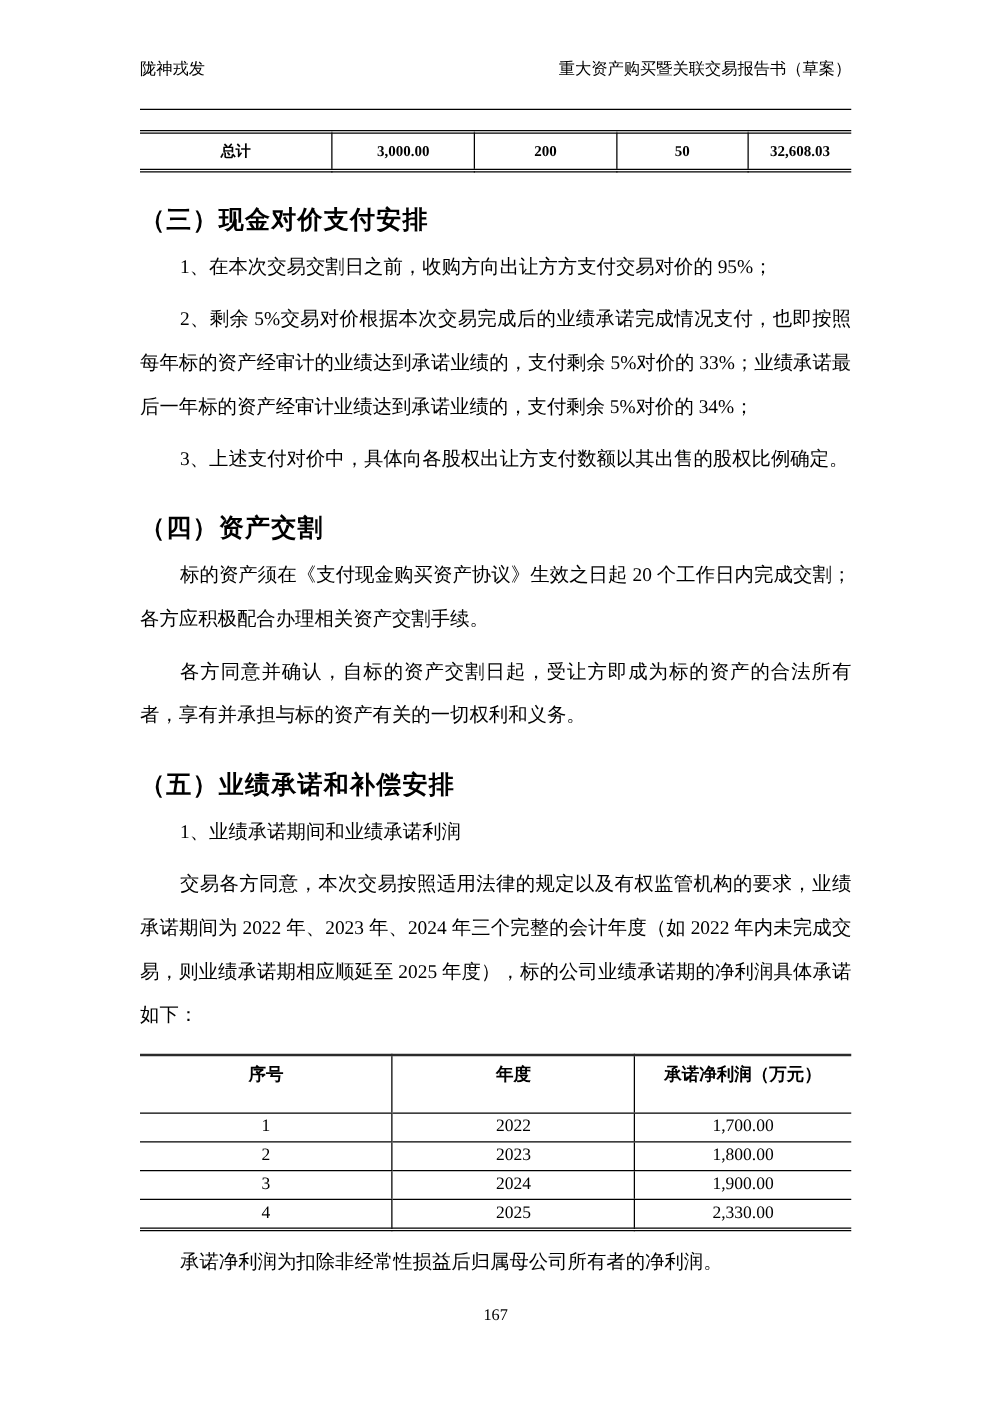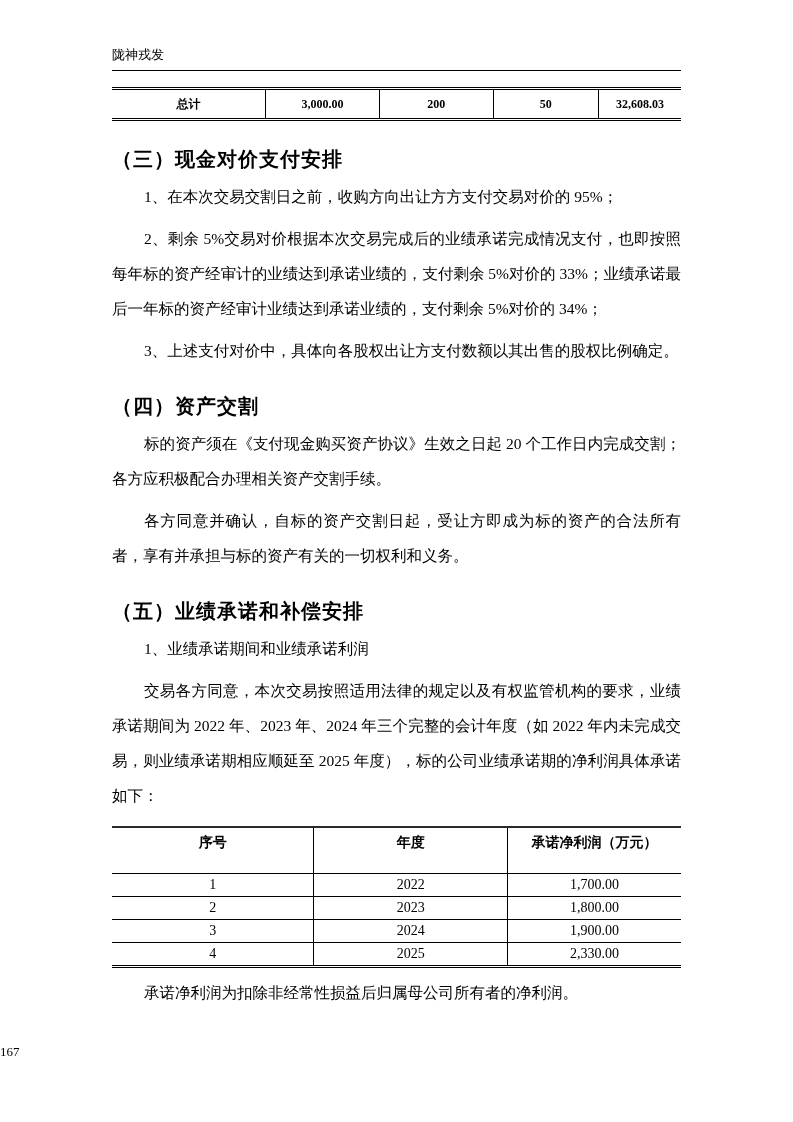--- a/index.html
+++ b/index.html
@@ -10,21 +10,21 @@
     margin:0 auto;
     background:#ffffff;
     color:#000;
     padding:46px 112px 0 112px;
     font-family:"Liberation Serif","DejaVu Serif",serif;
     overflow:hidden;
   }
   .doc-header{
     display:flex;justify-content:space-between;align-items:flex-end;
     font-size:13px;line-height:18px;
-    padding-bottom:6px;
+    padding-bottom:23px;
     border-bottom:1px solid #000;
   }
   
   .summary-table{
     width:100%;
     border-collapse:collapse;
     margin-top:16px;
     border-top:3px double #000;
     border-bottom:3px double #000;
   }
@@ -77,31 +77,32 @@
     text-align:center;
   }
   .profit-table tr:last-child td{border-bottom:none;}
   .profit-table th + th, .profit-table td + td{border-left:1px solid #000;}
   .p1{width:35.5%;} .p2{width:34%;} .p3{width:30.5%;}
 
   .page-number{
     position:absolute;
     left:0;right:0;
     bottom:62px;
-    text-align:left;
+    text-align:center;
     font-size:13px;
   }
 </style>
 </head>
 <body>
 
 <div class="page">
 
   <div class="doc-header">
     <span>陇神戎发</span>
+    <span>重大资产购买暨关联交易报告书（草案）</span>
   </div>
 
   <table class="summary-table">
     <tbody>
       <tr>
         <td class="c1">总计</td>
         <td class="c2">3,000.00</td>
         <td class="c3">200</td>
         <td class="c4">50</td>
         <td class="c5">32,608.03</td>

